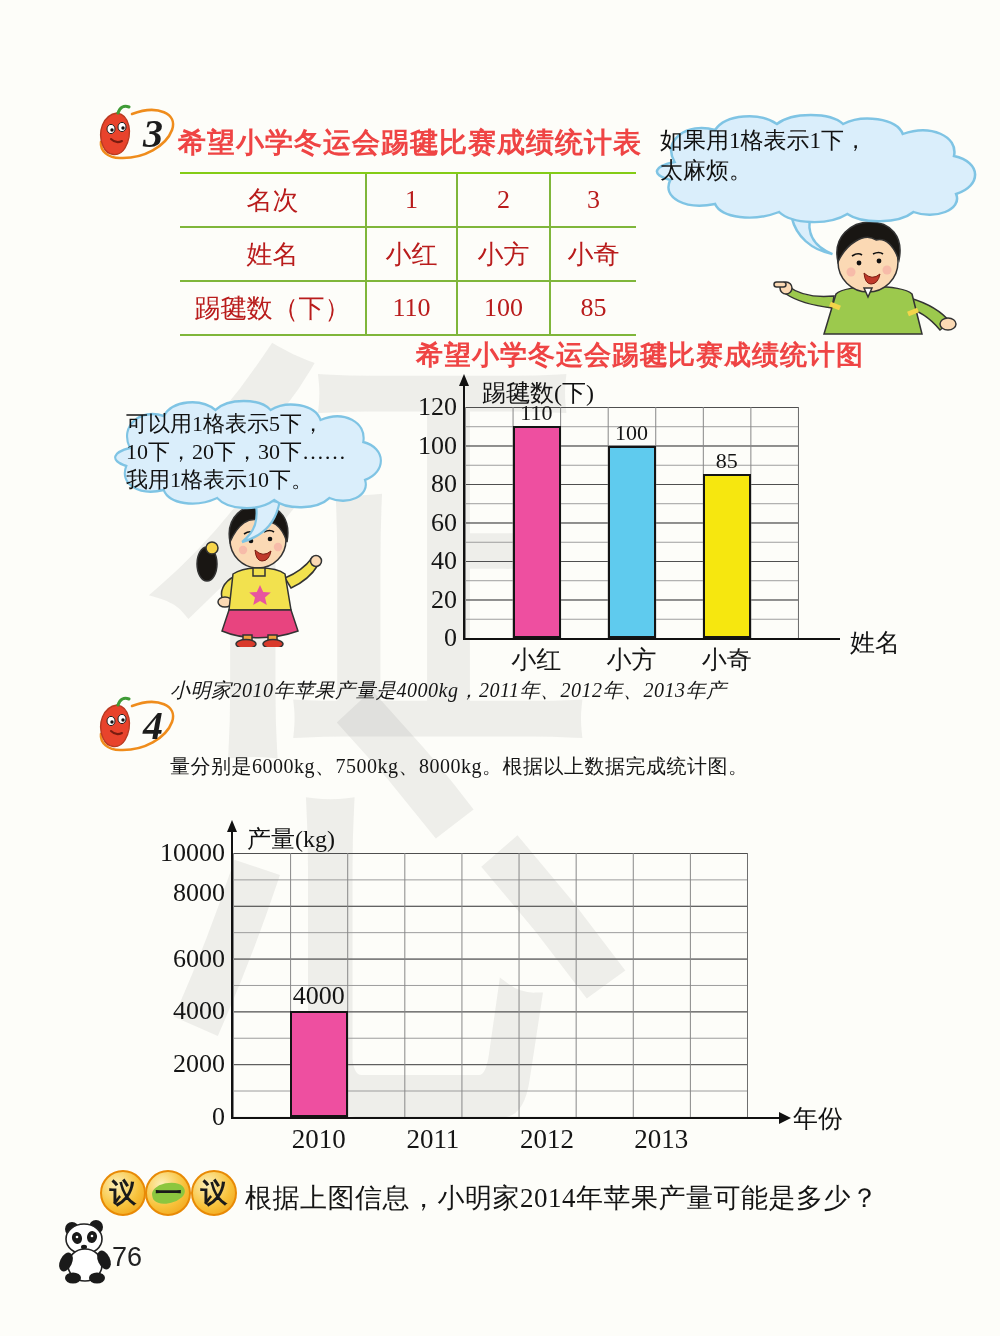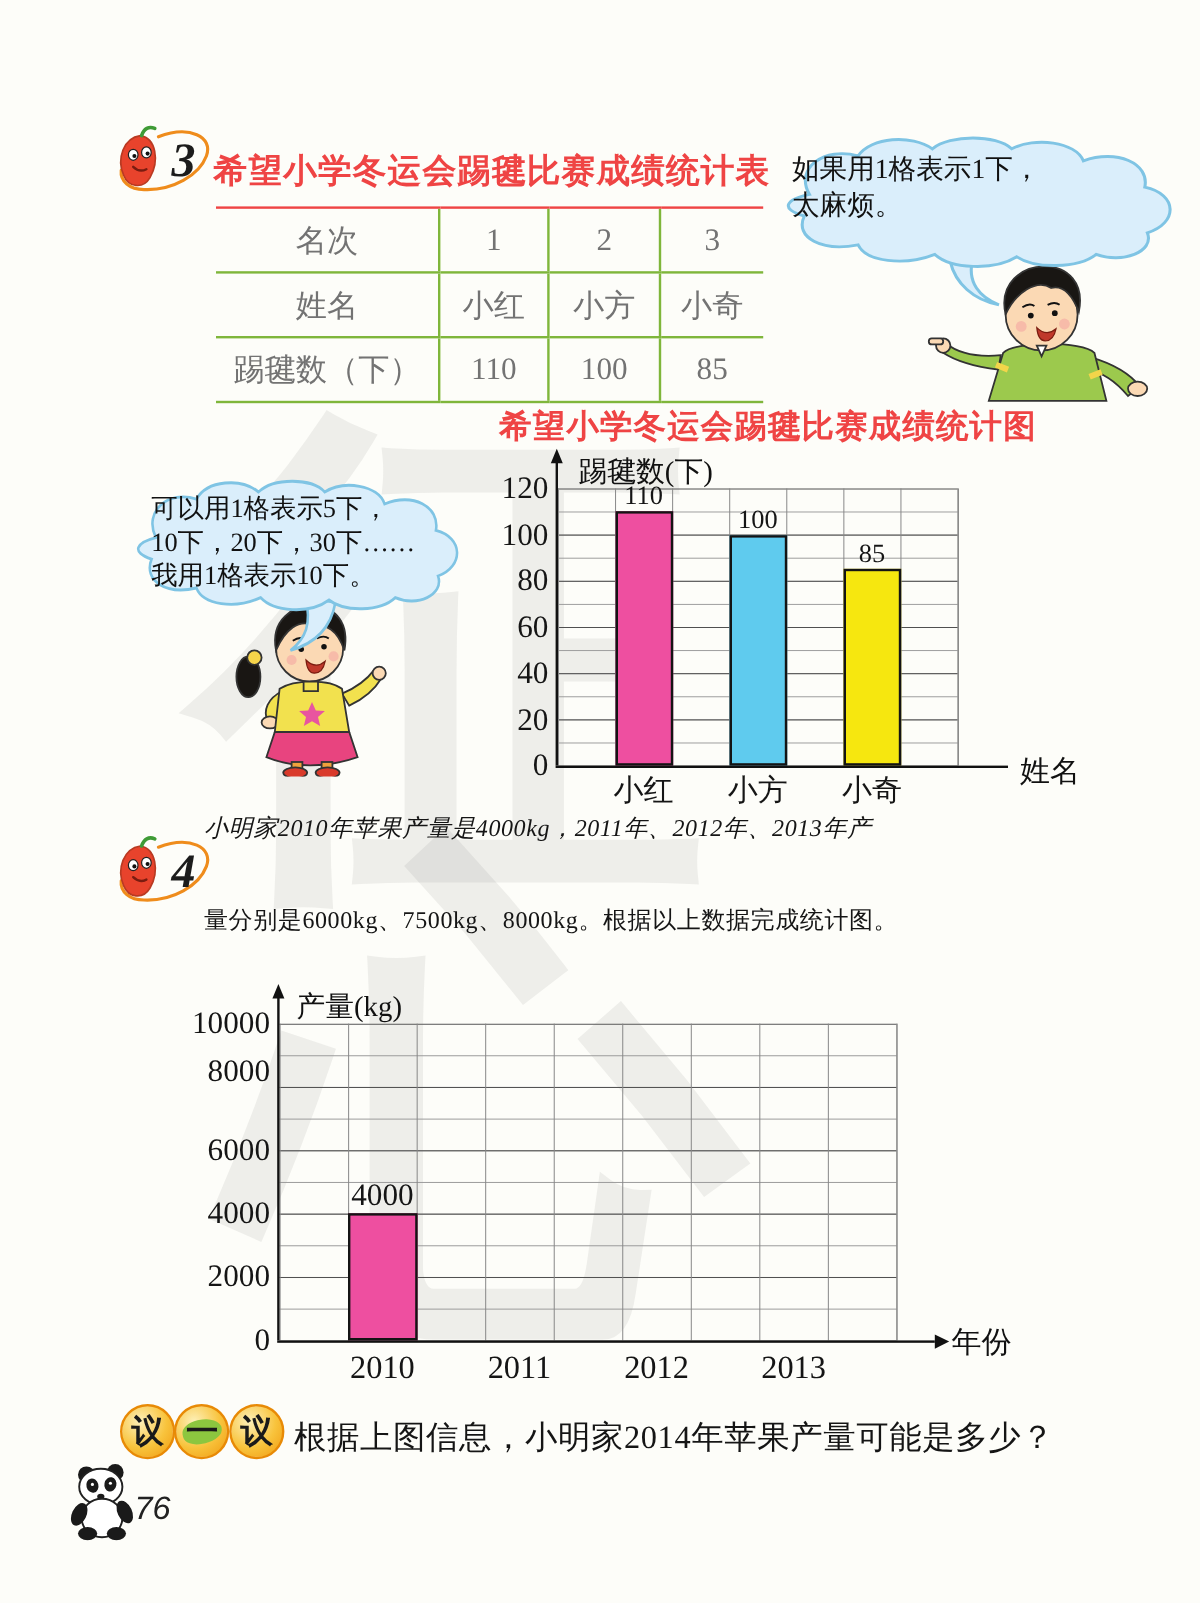--- a/index.html
+++ b/index.html
@@ -10,21 +10,21 @@
   
   .wm{position:absolute;font-size:430px;line-height:1;color:rgba(110,110,110,0.10);
       font-weight:bold;z-index:0;user-select:none;}
   
   .badge{width:84px;height:60px;z-index:3;}
   .badge .bnum{position:absolute;left:36px;top:6px;width:42px;text-align:center;
       font-family:"Liberation Serif",serif;font-style:italic;font-weight:bold;font-size:40px;color:#1c1c1c;}
   
   table.score{border-collapse:collapse;table-layout:fixed;width:456px;font-family:"Liberation Serif",serif;}
   table.score td{height:50px;text-align:center;vertical-align:middle;font-size:26px;
-      border-top:2px solid #ef4444;border-bottom:2px solid #7fb63b;color:#737373;}
+      border-top:2px solid #84cc16;border-bottom:2px solid #7fb63b;color:#b91c1c;}
   table.score td + td{border-left:2px solid #7fb63b;}
   
   .bubble-text{position:absolute;font-family:"Liberation Serif",serif;color:#111;z-index:4;}
   
   .plot{position:absolute;border-right:1px solid #6f6f6f;z-index:1;
     background-image:
       linear-gradient(to right,#868686 1px,transparent 1px),
       linear-gradient(to bottom,#4f4f4f 1px,transparent 1px),
       linear-gradient(to bottom,#9a9a9a 1px,transparent 1px);}
   #c1plot{left:465px;top:407px;width:333px;height:231px;background-size:47.571px 100%,100% 38.5px,100% 19.25px;}
@@ -269,15 +269,15 @@
     <ellipse cx="36" cy="19" rx="5" ry="6" fill="#1a1a1a" transform="rotate(12 36 19)"></ellipse>
     <circle cx="21" cy="19" r="1.3" fill="#fff"></circle>
     <circle cx="36" cy="18" r="1.3" fill="#fff"></circle>
     <ellipse cx="28" cy="29" rx="3" ry="2.2" fill="#1a1a1a"></ellipse>
     <ellipse cx="29" cy="47" rx="17" ry="16" fill="#fff" stroke="#222" stroke-width="1.6"></ellipse>
     <ellipse cx="10" cy="44" rx="6" ry="10" fill="#1a1a1a" transform="rotate(25 10 44)"></ellipse>
     <ellipse cx="48" cy="42" rx="6" ry="10" fill="#1a1a1a" transform="rotate(-25 48 42)"></ellipse>
     <ellipse cx="17" cy="60" rx="8" ry="5.5" fill="#1a1a1a"></ellipse>
     <ellipse cx="41" cy="60" rx="8" ry="5.5" fill="#1a1a1a"></ellipse>
   </svg>
-  <div class="abs" style="left:112px;top:1242px;font-size:27px;color:#222;font-style:italic;">76</div>
+  <div class="abs" style="left:112px;top:1242px;font-size:27px;color:#222;">76</div>
 
 </div>
 
 </body></html>

